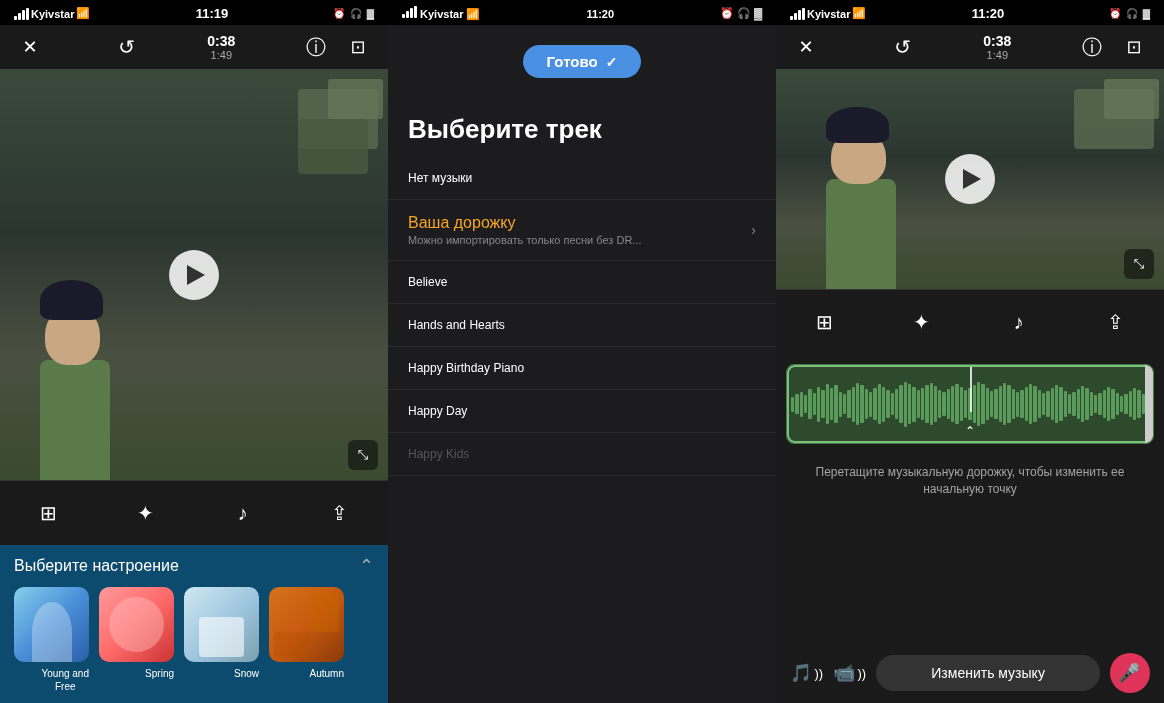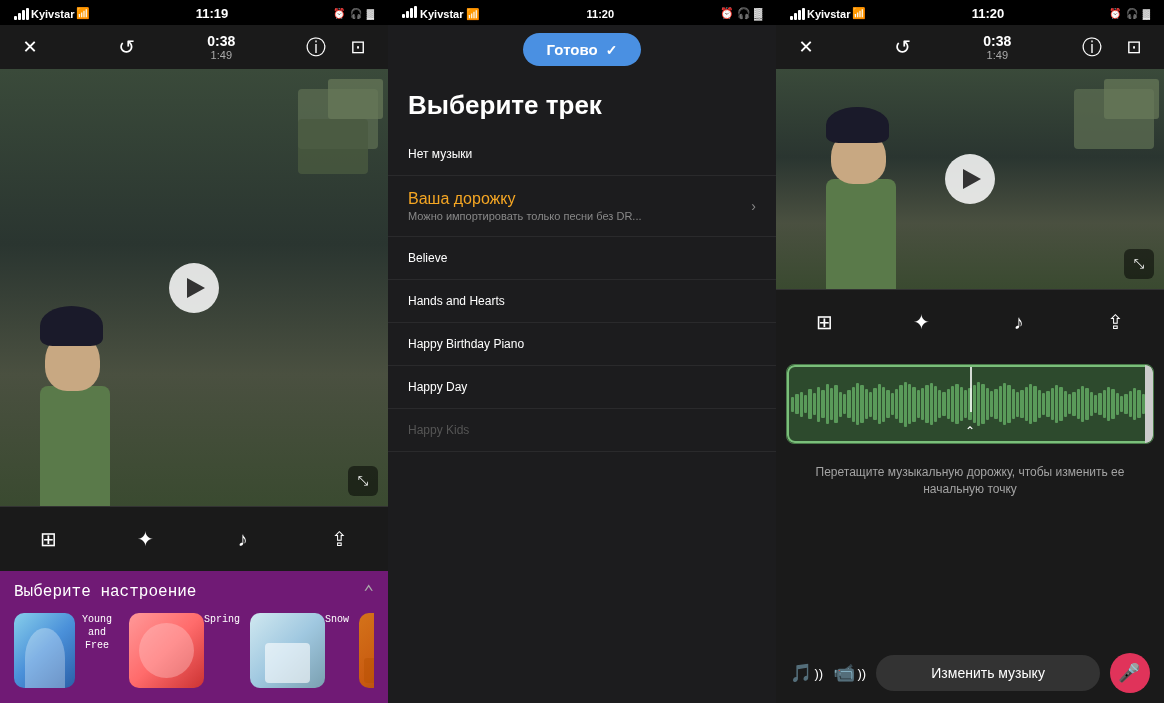--- a/index.html
+++ b/index.html
@@ -134,43 +134,42 @@
       border: none;
       cursor: pointer;
       width: 40px;
       height: 40px;
       display: flex;
       align-items: center;
       justify-content: center;
     }
 
     .mood-section {
-      background: #701a75;
+      background: #0c4a6e;
       padding: 10px 14px;
-      font-family: Liberation Mono, monospace;
     }
     .mood-header {
       display: flex;
       justify-content: space-between;
       align-items: center;
       margin-bottom: 10px;
       color: #fff;
       font-size: 16px;
       font-weight: 500;
     }
     .mood-chevron { font-size: 18px; color: #aaa; }
     .mood-list {
       display: flex;
       gap: 10px;
       overflow: hidden;
     }
     .mood-item {
       display: flex;
-      flex-direction: row;
-      align-items: flex-start;
+      flex-direction: column;
+      align-items: flex-end;
       cursor: pointer;
     }
     .mood-thumb {
       width: 75px;
       height: 75px;
       border-radius: 10px;
       overflow: hidden;
       margin-bottom: 5px;
       position: relative;
     }
@@ -207,21 +206,21 @@
       padding: 6px 14px 4px;
       background: #000;
       color: #fff;
       font-size: 11px;
       font-weight: 600;
     }
 
     .middle-top-bar {
       display: flex;
       justify-content: center;
-      padding: 8px 14px;
+      padding: 20px 14px;
       background: #1c1c1e;
     }
     .done-btn {
       background: #4a90e2;
       color: #fff;
       border: none;
       border-radius: 20px;
       padding: 8px 24px;
       font-size: 15px;
       font-weight: 600;

